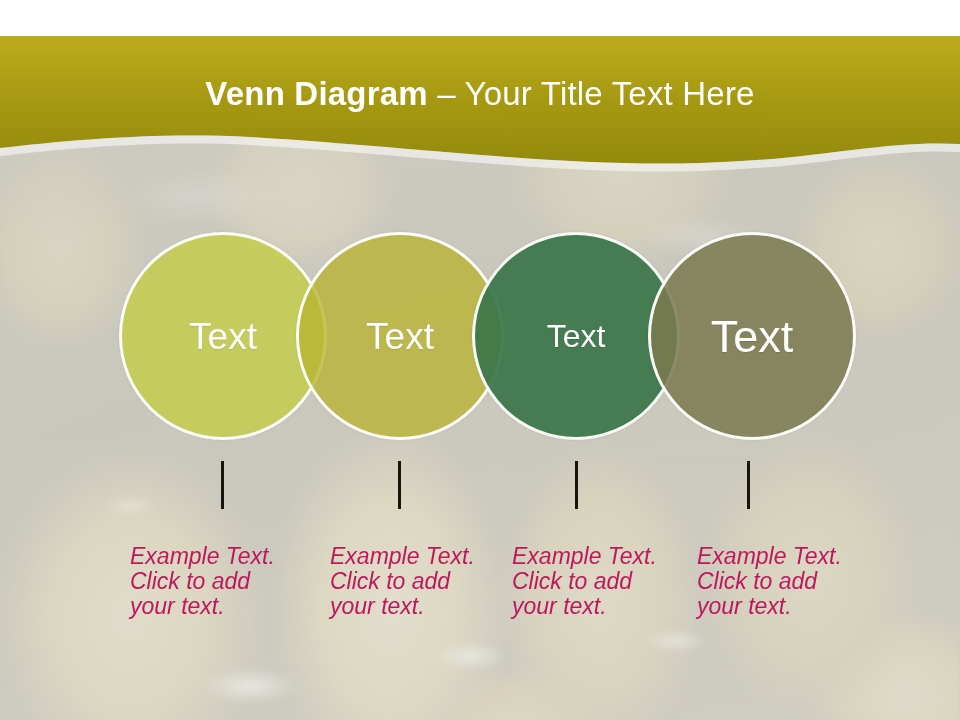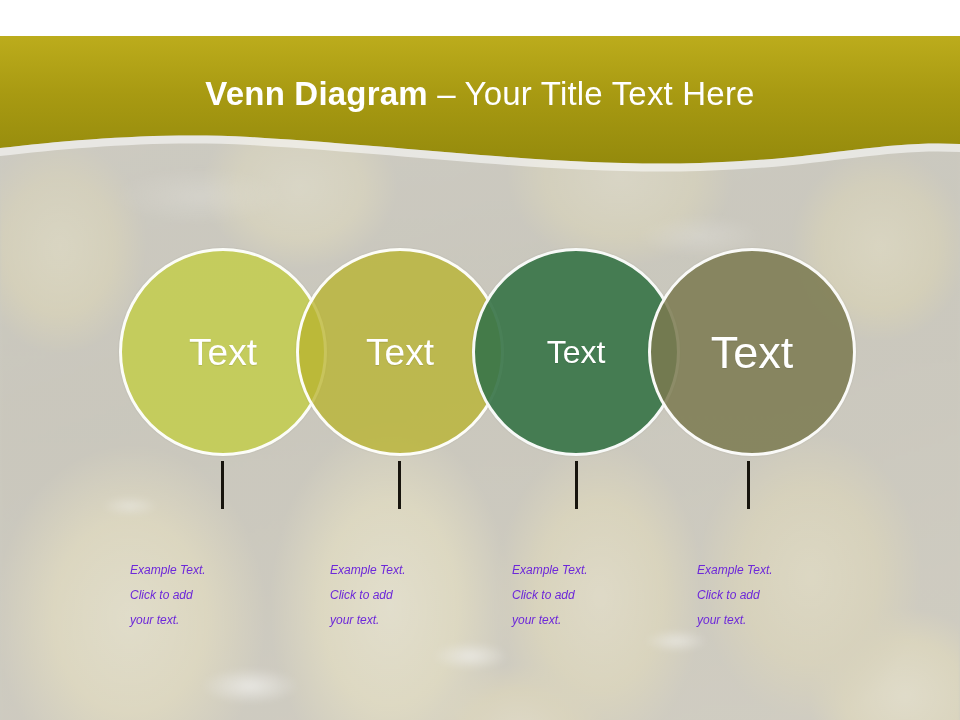--- a/index.html
+++ b/index.html
@@ -80,21 +80,21 @@
   }
   .title-strong { font-weight: bold; }
   .title-light  { font-weight: normal; }
 
   
   .venn { position: absolute; left: 0; top: 0; width: 960px; height: 440px; }
   .circle {
     position: absolute;
     width: 208px;
     height: 208px;
-    top: 212px;
+    top: 196px;
     border-radius: 50%;
     box-sizing: border-box;
     border: 3px solid rgba(255,255,255,0.96);
     display: flex;
     align-items: center;
     justify-content: center;
     box-shadow: 0 0 2px rgba(0,0,0,0.10);
   }
   .circle span {
     color: #ffffff;
@@ -116,24 +116,24 @@
     position: absolute;
     width: 3px;
     height: 48px;
     background: #17140d;
     top: 425px;
   }
 
   
   .caption {
     position: absolute;
-    top: 522px;
+    top: 508px;
     width: 165px;
-    color: #6d28d9;
-    font-size: 12px;
+    color: #be185d;
+    font-size: 23px;
     line-height: 25px;
     font-style: italic;
   }
 </style>
 </head>
 <body>
 
 <div id="slide">
 
   <div class="bg-base"></div>

